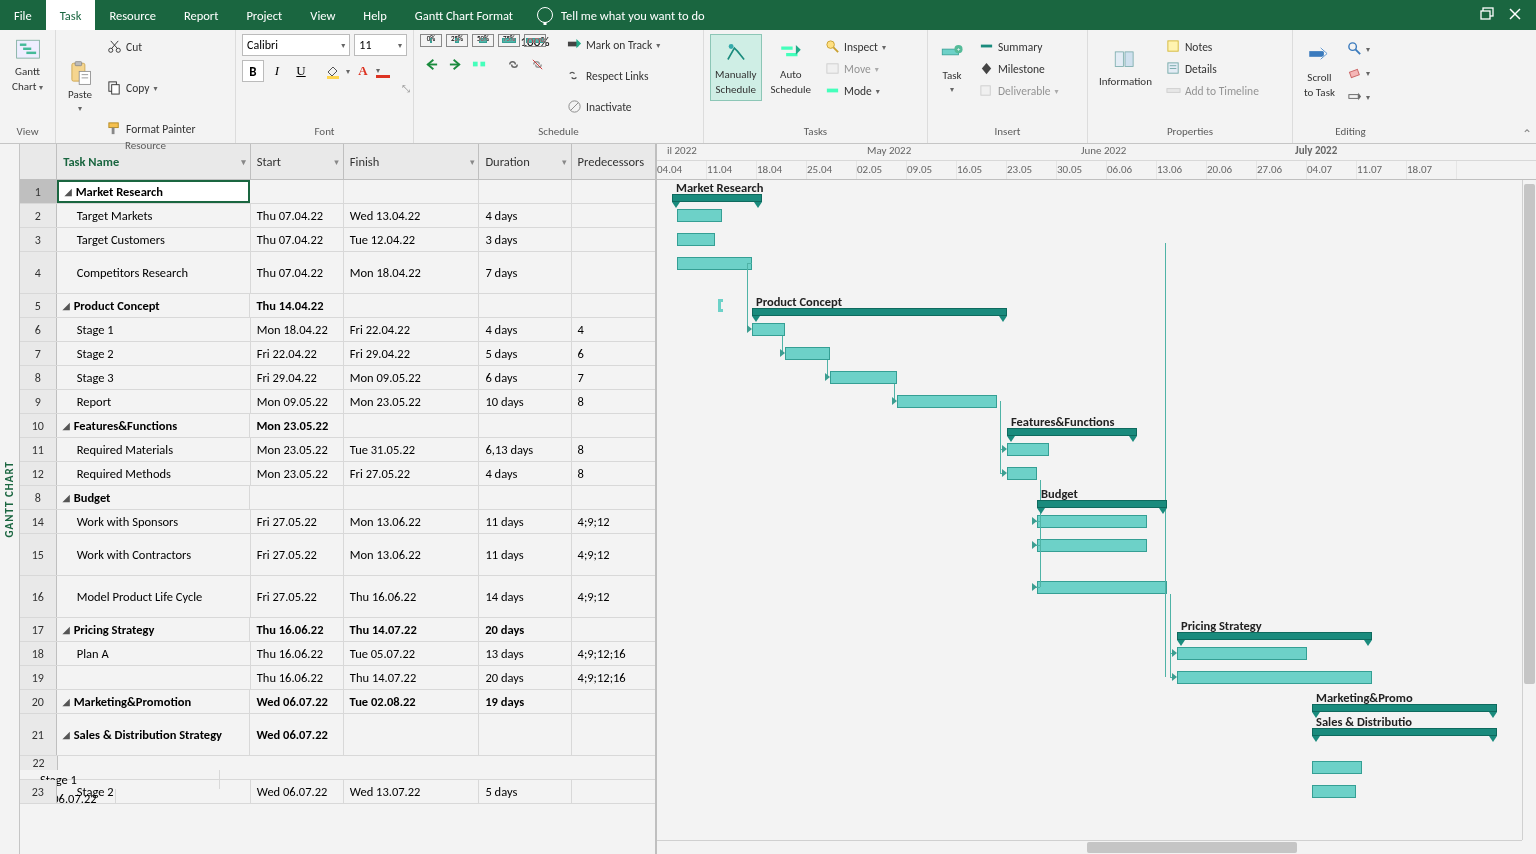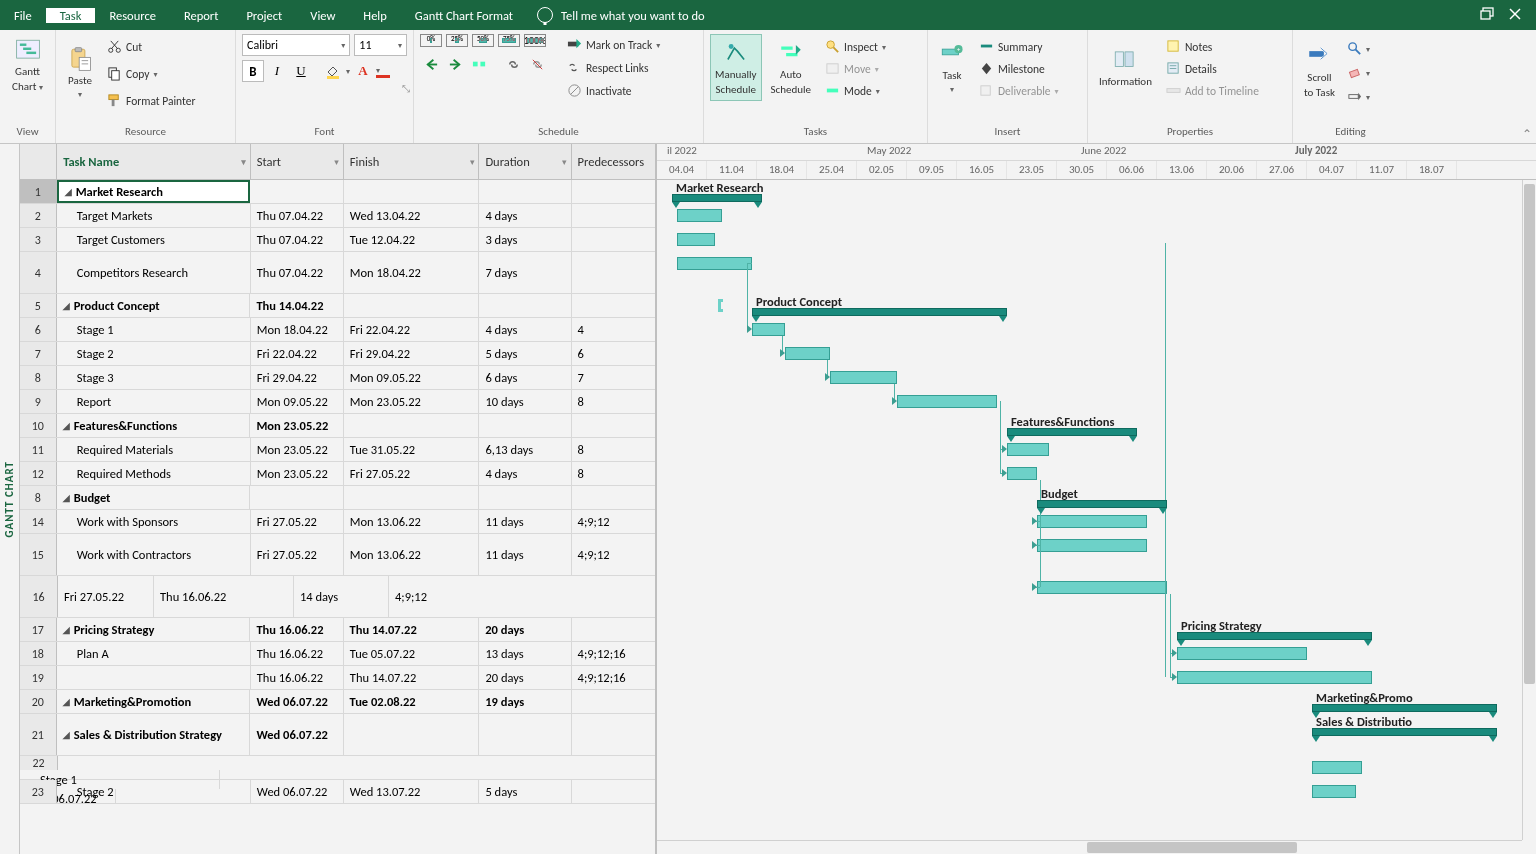--- a/index.html
+++ b/index.html
@@ -1,20 +1,20 @@
 <!DOCTYPE html>
 <html><head>
 <meta charset="utf-8">
 <style>
 * { margin:0; padding:0; box-sizing:border-box; font-family:'Segoe UI','Calibri',sans-serif; }
 body { background:#f3f3f3; width:1536px; height:854px; overflow:hidden; user-select:none; }
 
 
 .titlebar { background:#1a6640; height:30px; display:flex; align-items:center; color:#fff; font-size:12.5px; }
-.titlebar .menu { display:flex; height:100%;align-items:center; }
+.titlebar .menu { display:flex; height:100%; }
 .titlebar .menu .tab { padding:0 14px; display:flex; align-items:center; cursor:pointer; }
 .titlebar .menu .tab.active { background:#fff; color:#1a6640; }
 .titlebar .tell { display:flex; align-items:center; gap:8px; margin-left:10px; }
 .titlebar .right { margin-left:auto; display:flex; gap:14px; padding-right:14px; }
 .titlebar .icon svg { width:14px; height:14px; fill:#fff; }
 .titlebar .lightbulb { width:16px; height:16px; border:1.5px solid #fff; border-radius:50%; position:relative; }
 .titlebar .lightbulb::after { content:""; position:absolute; width:3px;height:3px; background:#fff; bottom:-3px; left:50%; transform:translateX(-50%);}
 
 
 .ribbon { background:#f3f3f3; border-bottom:1px solid #c5c5c5; height:114px; display:flex; }
@@ -59,21 +59,21 @@
 .trow .cell{border-right:1px solid #d8d8d8;padding:2px 6px;font-size:12.5px;display:flex;align-items:center;}
 .trow .cell.bold{font-weight:bold;}
 .trow.selrow .cell.first{border:2px solid #1a6640;background:#fff;}
 .collapse{font-size:9px;color:#555;margin-right:4px;}
 
 .gantt-side{flex:1;display:flex;flex-direction:column;overflow:hidden;border-left:2px solid #bfbfbf;position:relative;}
 .timescale{height:36px;display:flex;flex-direction:column;border-bottom:1px solid #bfbfbf;background:#f3f3f3;}
 .ts-top{height:18px;display:flex;font-size:11px;color:#666;border-bottom:1px solid #d8d8d8; position:relative;}
 .ts-top .m{position:absolute; padding-left:10px;}
 .ts-bot{height:18px;display:flex;font-size:11px;color:#666;}
-.ts-bot .d{width:50px;text-align:center;border-right:1px solid #e5e5e5;line-height:18px;}
+.ts-bot .d{width:50px;border-right:1px solid #e5e5e5;line-height:18px;}
 
 .gantt-body{position:relative;flex:1;}
 .gantt-body .grow{position:absolute;left:0;right:0;}
 .bar{position:absolute;height:13px;background:#6dd1c8;border:1px solid #359f94;}
 .bar.summary{height:8px;background:#1a8b7d;border-color:#0e6a5e;}
 .bar.summary::before,.bar.summary::after{content:"";position:absolute;width:0;height:0;border-left:4px solid transparent;border-right:4px solid transparent;border-top:6px solid #1a8b7d;top:7px;}
 .bar.summary::before{left:-1px;}
 .bar.summary::after{right:-1px;}
 .sumlabel{position:absolute;font-size:12.5px;font-weight:bold;color:#222;white-space:nowrap;}
 .arrow{position:absolute;width:0;height:0;border-top:4px solid transparent;border-bottom:4px solid transparent;border-left:5px solid #3c9e91;pointer-events:none;}
@@ -138,21 +138,21 @@
         <svg viewBox="0 0 32 32">
             <rect x="6" y="4" width="16" height="22" rx="2" fill="#f5d58f" stroke="#c9a048"></rect>
             <rect x="10" y="2" width="8" height="5" rx="1" fill="#bbb" stroke="#888"></rect>
             <rect x="15" y="14" width="14" height="16" fill="#fff" stroke="#888"></rect>
             <line x1="18" y1="18" x2="26" y2="18" stroke="#888"></line>
             <line x1="18" y1="22" x2="26" y2="22" stroke="#888"></line>
           </svg>
         <span><span>Paste</span></span>
         <span class="caret">▾</span>
       </div>
-      <div style="display:flex;flex-direction:column;gap:6px;padding-top:2px;">
+      <div style="display:flex;flex-direction:column;gap:20px;padding-top:2px;">
         <div class="rbtn small">
             <svg viewBox="0 0 16 16">
               <circle cx="4" cy="12" r="2.2" fill="none" stroke="#333"></circle>
               <circle cx="12" cy="12" r="2.2" fill="none" stroke="#333"></circle>
               <line x1="5" y1="10" x2="12" y2="2" stroke="#333"></line>
               <line x1="11" y1="10" x2="4" y2="2" stroke="#333"></line>
             </svg>
             <span>Cut</span>
           </div>
         <div class="rbtn small">
@@ -225,21 +225,21 @@
             <div class="sw">
               <div class="bar" style="width:44%"></div>
               <span style="position:absolute;top:-1px;font-size:7px;color:#fff;mix-blend-mode:difference">50%</span>
             </div>
             <div class="sw">
               <div class="bar" style="width:66%"></div>
               <span style="position:absolute;top:-1px;font-size:7px;color:#fff;mix-blend-mode:difference">75%</span>
             </div>
             <div class="sw">
               <div class="bar" style="width:88%"></div>
-              <span style="position:absolute;top:-1px;font-size:10px;color:#fff;mix-blend-mode:difference">100%</span>
+              <span style="position:absolute;top:-1px;font-size:13px;color:#fff;mix-blend-mode:difference">100%</span>
             </div>
           </div>
         <div class="btnrow">
           <div class="b">
               <svg width="15" height="15" viewBox="0 0 16 16">
                 <path d="M10 3 L4 8 L10 13" fill="none" stroke="#1a8b3d" stroke-width="2"></path>
                 <line x1="4" y1="8" x2="14" y2="8" stroke="#1a8b3d" stroke-width="2"></line>
               </svg>
             </div>
           <div class="b">
@@ -261,21 +261,21 @@
               </svg>
             </div>
           <div class="b">
               <svg width="15" height="15" viewBox="0 0 16 16">
                 <path d="M4 8a3 3 0 016 0M6 8a3 3 0 006 0" fill="none" stroke="#999" stroke-width="1.5"></path>
                 <line x1="3" y1="3" x2="13" y2="13" stroke="#c33"></line>
               </svg>
             </div>
         </div>
       </div>
-      <div style="display:flex;flex-direction:column;gap:2px">
+      <div style="display:flex;flex-direction:column;gap:10px">
         <div class="rbtn small">
             <svg viewBox="0 0 16 16">
               <rect x="1" y="5" width="11" height="5" fill="#444"></rect>
               <path d="M10 2 L15 7 L10 12" fill="#2a8"></path>
             </svg>
             <span>Mark on Track</span> 
             <span class="caret">▾</span>
           </div>
         <div class="rbtn small">
             <svg viewBox="0 0 16 16">
@@ -630,20 +630,23 @@
           <div class="cell first" style="width:200px;padding-left:20px">
             <span>Work with Contractors</span>
           </div>
           <div class="cell" style="width:96px">Fri 27.05.22</div>
           <div class="cell" style="width:140px">Mon 13.06.22</div>
           <div class="cell" style="width:95px">11 days</div>
           <div class="cell" style="width:86px;border-right:none">4;9;12</div>
         </div>
         <div class="trow" style="height: 42px;">
           <div class="rn">16</div>
+          <div class="cell first" style="width:200px;padding-left:20px">
+            <span>Model Product Life Cycle</span>
+          </div>
           <div class="cell" style="width:96px">Fri 27.05.22</div>
           <div class="cell" style="width:140px">Thu 16.06.22</div>
           <div class="cell" style="width:95px">14 days</div>
           <div class="cell" style="width:86px;border-right:none">4;9;12</div>
         </div>
         <div class="trow" style="height: 24px;">
           <div class="rn">17</div>
           <div class="cell first bold" style="width:200px;padding-left:6px">
             <span class="collapse">◢</span>
             <span>Pricing Strategy</span>

